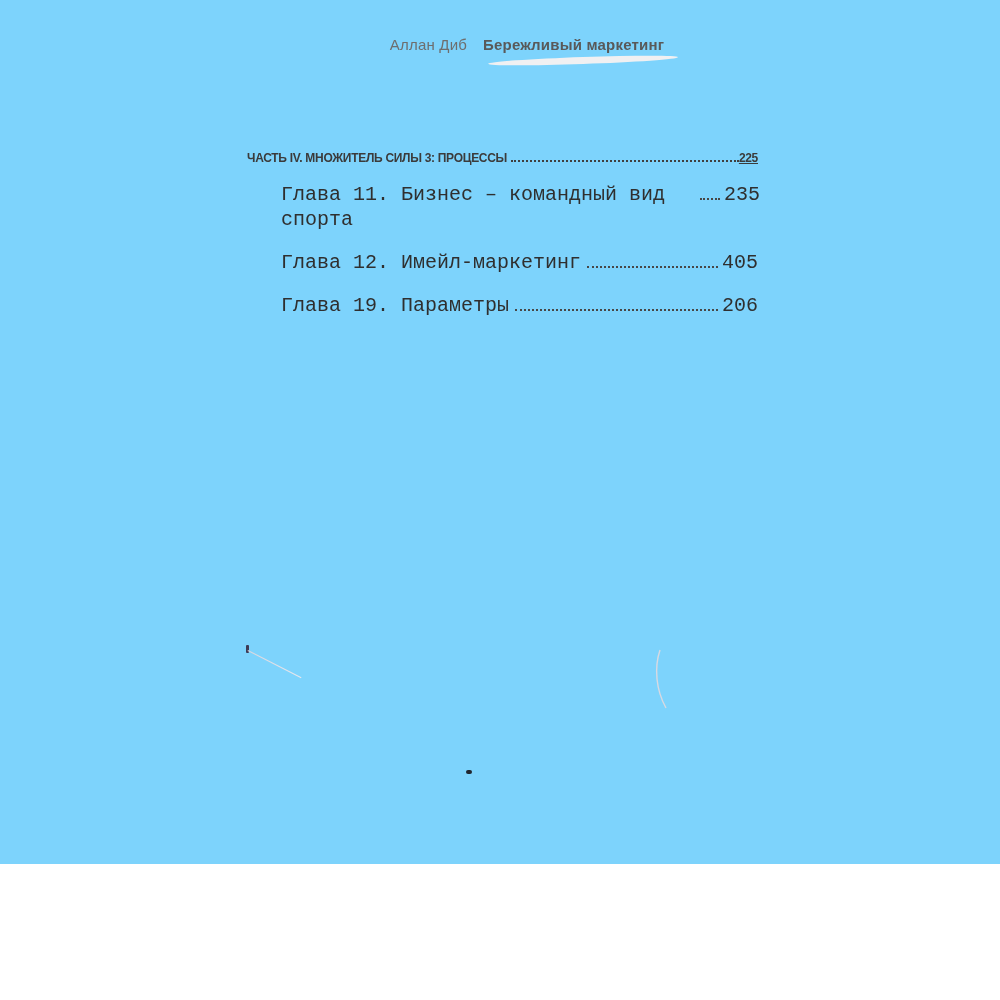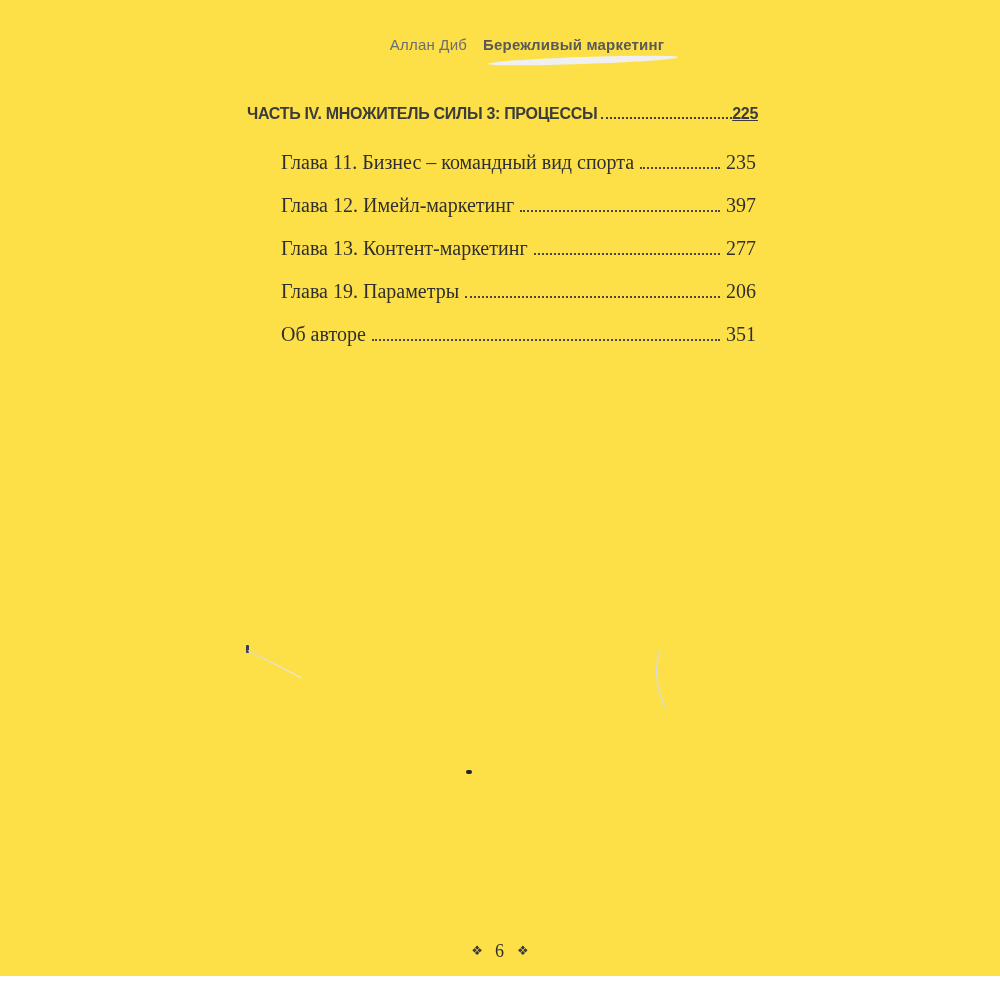--- a/index.html
+++ b/index.html
@@ -3,22 +3,22 @@
 <meta charset="utf-8">
 <style>
   html, body {
     margin: 0;
     padding: 0;
     background: #ffffff;
   }
   .page {
     position: relative;
     width: 1000px;
-    height: 976px;
-    background: #fde047;
+    height: 864px;
+    background: #7dd3fc;
     overflow: hidden;
     font-family: "Liberation Serif", "DejaVu Serif", serif;
     color: #2f2f2f;
   }
 
   
   .running-head {
     position: absolute;
     top: 36px;
     left: 0;
@@ -63,34 +63,36 @@
   }
   .leader {
     flex: 1 1 auto;
     border-bottom: 2.4px dotted #474747;
     margin: 0 4px 0 6px;
     min-width: 20px;
   }
   .part-row {
     font-family: "Liberation Sans", "DejaVu Sans", sans-serif;
     font-weight: 700;
-    font-size: 16px;
+    font-size: 12px;
     letter-spacing: -0.3px;
     color: #3b3b3b;
     line-height: 24px;
+    margin-top: 44px;
   }
   .part-row .leader {
     border-bottom-color: #3f3f3f;
     margin: 0 0 0 4px;
   }
   .part-row .page-num { color: #3b3b3b; text-decoration: underline; }
 
   .entries {
-    margin-top: 24px;
+    margin-top: 12px;
     margin-left: 34px;
+    font-family: Liberation Mono, monospace;
   }
   .entry {
     font-size: 20px;
     line-height: 25px;
     margin-bottom: 18px;
     color: #2f2f2f;
   }
   .entry .page-num {
     min-width: 34px;
     text-align: center;
@@ -171,44 +173,34 @@
 
       <div class="row entry">
         <span>Глава 11. Бизнес – командный вид спорта</span>
         <span class="leader"></span>
         <span class="page-num">235</span>
       </div>
 
       <div class="row entry">
         <span>Глава 12. Имейл-маркетинг</span>
         <span class="leader"></span>
-        <span class="page-num">397</span>
-      </div>
-
-      <div class="row entry">
-        <span>Глава 13. Контент-маркетинг</span>
-        <span class="leader"></span>
-        <span class="page-num">277</span>
-      </div>
+        <span class="page-num">405</span>
+      </div>
+
 
       <div class="entry entry-wrap">
       </div>
 
       <div class="row entry">
         <span>Глава 19. Параметры</span>
         <span class="leader"></span>
         <span class="page-num">206</span>
       </div>
 
 
-      <div class="row entry">
-        <span>Об авторе</span>
-        <span class="leader"></span>
-        <span class="page-num">351</span>
-      </div>
 
     </div>
   </div>
 
   <div class="folio">
     <span class="ornament">❖</span><span class="folio-num">6</span><span class="ornament">❖</span>
   </div>
 
   <div class="artifact speck-1"></div>
   <div class="artifact hairline-1"></div>

